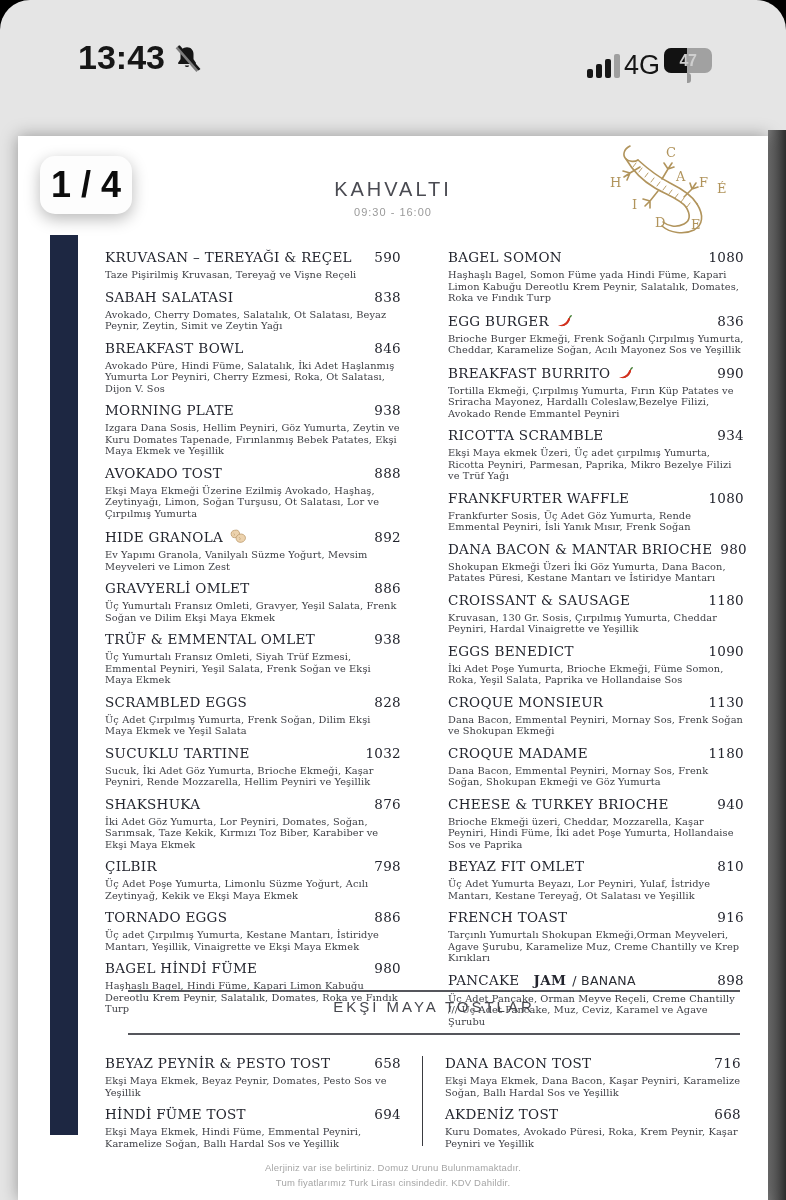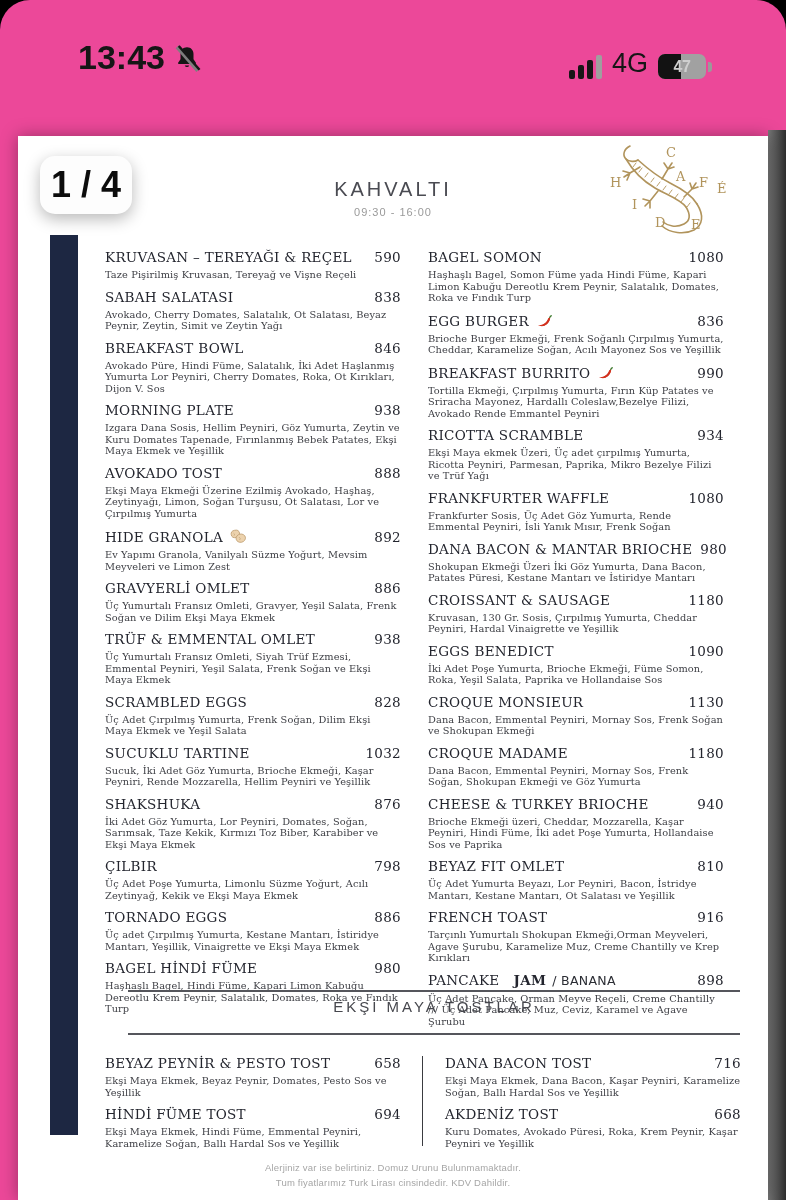--- a/index.html
+++ b/index.html
@@ -1,24 +1,24 @@
 <!DOCTYPE html>
 <html><head>
 <meta charset="utf-8">
 <style>
   html,body{margin:0;padding:0;}
   body{width:786px;height:1200px;background:#000;overflow:hidden;position:relative;
        font-family:"Liberation Sans",sans-serif;-webkit-font-smoothing:antialiased;}
-  .screen{position:absolute;inset:0;background:#ec4899;border-radius:30px 30px 0 0;}
+  .screen{position:absolute;inset:0;background:#e5e5e5;border-radius:30px 30px 0 0;}
 
   
   .statusbar{position:absolute;top:0;left:0;right:0;height:136px;}
   .sb-time{position:absolute;left:78px;top:38px;font-size:34px;font-weight:700;color:#161616;letter-spacing:0;}
   .sb-bell{position:absolute;left:172px;top:44px;}
-  .sb-right{position:absolute;right:74px;top:48px;display:flex;align-items:flex-end;gap:10px;}
+  .sb-right{position:absolute;right:74px;top:48px;display:flex;align-items:center;gap:4px;}
   .sig{display:flex;align-items:flex-end;gap:3px;height:24px;}
   .sig i{display:block;width:6px;border-radius:2px;background:#161616;}
   .sig i:nth-child(1){height:9px}.sig i:nth-child(2){height:14px}
   .sig i:nth-child(3){height:19px}.sig i:nth-child(4){height:24px;background:#9f9f9f;}
   .sb-net{font-size:27px;color:#161616;font-weight:400;}
   .battery{position:relative;width:48px;height:25px;border-radius:7px;background:#a1a1a1;overflow:hidden;}
   .battery-fill{position:absolute;left:0;top:0;bottom:0;width:47%;background:#121212;}
   .battery-num{position:absolute;inset:0;display:flex;align-items:center;justify-content:center;
                font-size:16px;font-weight:700;color:#cfcfcf;letter-spacing:-0.5px;}
   .battery-nub{width:4px;height:10px;background:#9a9a9a;border-radius:0 3px 3px 0;margin-left:2px;}
@@ -35,21 +35,21 @@
         justify-content:center;font-size:36px;font-weight:700;color:#0c0c0c;}
   .stripe{position:absolute;left:32px;top:99px;width:28px;height:900px;background:#1d2742;}
 
   .page-header{position:absolute;left:0;right:0;top:42px;text-align:center;}
   .page-title{font-size:20px;letter-spacing:3px;color:#4a4b52;}
   .page-hours{font-size:11px;color:#9a9a9a;margin-top:5px;letter-spacing:1px;}
 
   .logo{position:absolute;right:26px;top:4px;width:138px;height:102px;}
 
   
-  .menu-grid{position:absolute;left:87px;top:112px;width:640px;display:flex;gap:27px;}
+  .menu-grid{position:absolute;left:87px;top:112px;width:640px;display:flex;gap:47px;}
   .mcol{flex:0 0 296px;width:296px;}
 
   .item{margin-bottom:7px;}
   .item-head{display:flex;align-items:baseline;font-family:"DejaVu Serif",serif;
              font-size:13.5px;line-height:18px;color:#23252e;letter-spacing:.3px;white-space:nowrap;}
   .item-name{}
   .item-suffix-bold{font-weight:700;margin-left:14px;}
   .item-suffix{font-family:"DejaVu Sans",sans-serif;font-size:12.5px;margin-left:6px;color:#2b2d34;}
   .item-price{margin-left:auto;padding-left:8px;}
   .icon{display:inline-block;margin-left:7px;transform:translateY(2px);}
@@ -85,21 +85,21 @@
       </svg>
     </div>
     <div class="sb-right">
       <div class="sig">
           <i></i>
           <i></i>
           <i></i>
           <i></i>
         </div>
       <div class="sb-net">4G</div>
-      <div style="display:flex;align-items:center;">
+      <div style="display:flex;align-items:center;flex-direction:column;">
         <div class="battery">
           <div class="battery-fill"></div>
           <div class="battery-num">47</div>
         </div>
         <div class="battery-nub"></div>
       </div>
     </div>
   </div>
 
   <div class="viewer">
@@ -164,21 +164,21 @@
     </div>
     <div class="item-desc">Avokado, Cherry Domates, Salatalık, Ot Salatası, Beyaz Peynir, Zeytin, Simit ve Zeytin Yağı</div>
   </div>
 
   <div class="item">
     <div class="item-head">
       <span class="item-name">BREAKFAST BOWL</span>
 
       <span class="item-price">846</span>
     </div>
-    <div class="item-desc">Avokado Püre, Hindi Füme, Salatalık, İki Adet Haşlanmış Yumurta Lor Peyniri, Cherry Domates, Roka, Ot Kırıkları, Dijon V. Sos</div>
+    <div class="item-desc">Avokado Püre, Hindi Füme, Salatalık, İki Adet Haşlanmış Yumurta Lor Peyniri, Cherry Ezmesi, Roka, Ot Salatası, Dijon V. Sos</div>
   </div>
 
   <div class="item">
     <div class="item-head">
       <span class="item-name">MORNING PLATE</span>
 
       <span class="item-price">938</span>
     </div>
     <div class="item-desc">Izgara Dana Sosis, Hellim Peyniri, Göz Yumurta, Zeytin ve Kuru Domates Tapenade, Fırınlanmış Bebek Patates, Ekşi Maya Ekmek ve Yeşillik</div>
   </div>
@@ -397,21 +397,21 @@
     </div>
     <div class="item-desc">Brioche Ekmeği üzeri, Cheddar, Mozzarella, Kaşar Peyniri, Hindi Füme, İki adet Poşe Yumurta, Hollandaise Sos ve Paprika</div>
   </div>
 
   <div class="item">
     <div class="item-head">
       <span class="item-name">BEYAZ FIT OMLET</span>
 
       <span class="item-price">810</span>
     </div>
-    <div class="item-desc">Üç Adet Yumurta Beyazı, Lor Peyniri, Bacon, İstridye Mantarı, Kestane Mantarı, Ot Salatası ve Yeşillik</div>
+    <div class="item-desc">Üç Adet Yumurta Beyazı, Lor Peyniri, Yulaf, İstridye Mantarı, Kestane Tereyağ, Ot Salatası ve Yeşillik</div>
   </div>
 
   <div class="item">
     <div class="item-head">
       <span class="item-name">FRENCH TOAST</span>
 
       <span class="item-price">916</span>
     </div>
     <div class="item-desc">Tarçınlı Yumurtalı Shokupan Ekmeği,Orman Meyveleri, Agave Şurubu, Karamelize Muz, Creme Chantilly ve Krep Kırıkları</div>
   </div>

